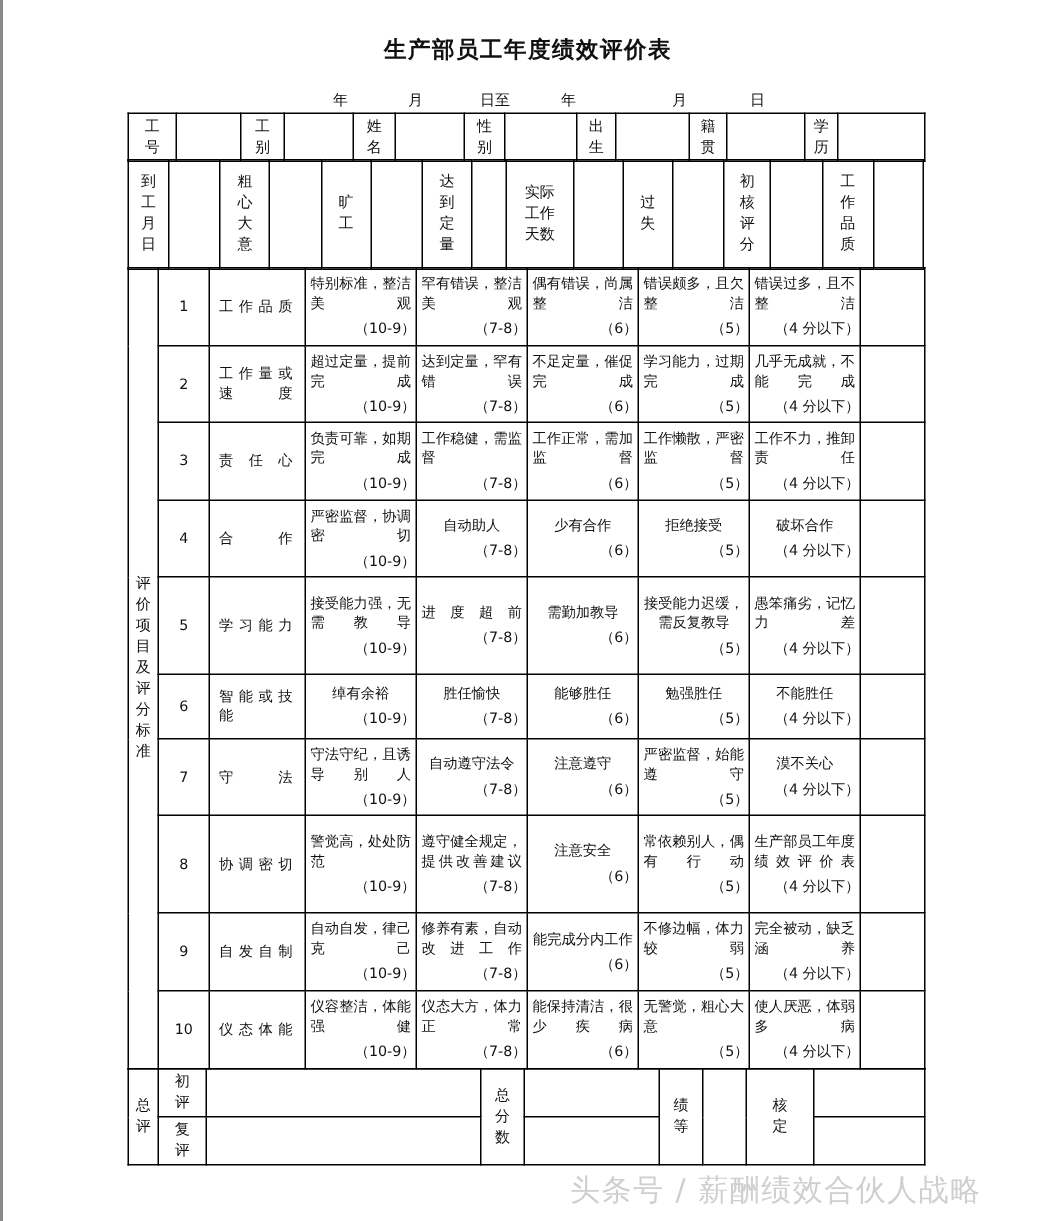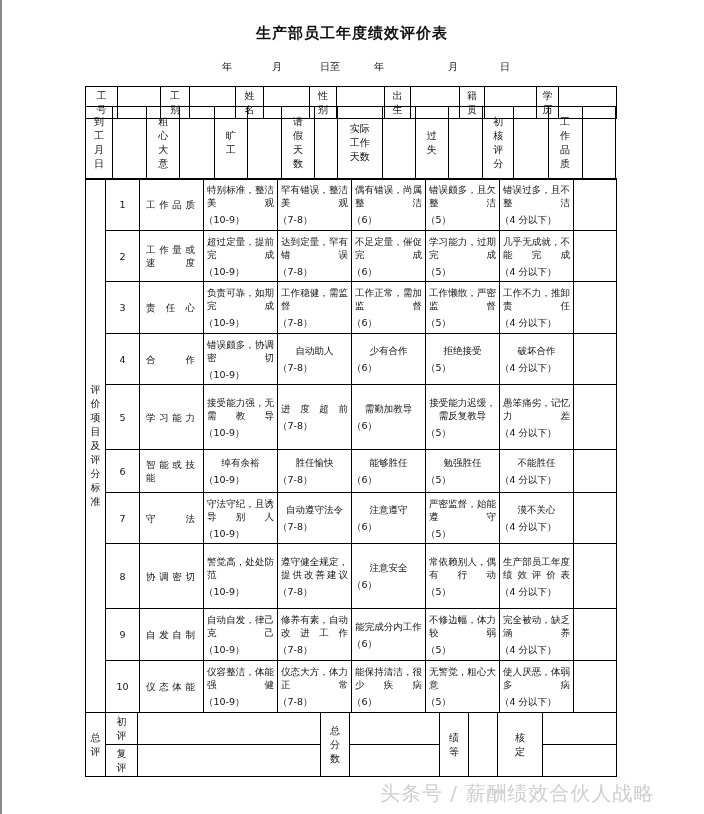--- a/index.html
+++ b/index.html
@@ -13,21 +13,21 @@
     font-size:15px; font-weight:bold; letter-spacing:1px;
   }
   .date-line { position:absolute; top:60px; font-size:10px; }
   table.grid { position:absolute; border-collapse:collapse; table-layout:fixed; }
   table.grid td {
     border:1px solid #000; padding:0; font-size:9.5px; line-height:13px;
     text-align:center; vertical-align:middle; overflow:hidden;
   }
   .vtext { display:inline-block; width:12px; word-break:break-all; line-height:14px; font-size:10px; }
   .cell-txt { padding:0 3px; text-align:justify; text-align-last:justify; }
-  .score { display:block; text-align:left; margin-top:4px; }
+  .score { display:block; text-align:right; margin-top:4px; }
   .item-name { padding:0 6px; text-align:justify; text-align-last:justify; letter-spacing:2px; }
   .watermark {
     position:absolute; left:380px; top:780px; font-size:20px; color:#cfcfcf;
     letter-spacing:1px;
   }
 </style>
 </head>
 <body>
 
 <div class="left-edge"></div>
@@ -36,21 +36,21 @@
 
 <div>
   <span class="date-line" style="left:222px">年</span>
   <span class="date-line" style="left:272px">月</span>
   <span class="date-line" style="left:320px">日至</span>
   <span class="date-line" style="left:374px">年</span>
   <span class="date-line" style="left:448px">月</span>
   <span class="date-line" style="left:500px">日</span>
 </div>
 
-<table class="grid" style="left:85px; top:86px; width:531px; height:32px;">
+<table class="grid" style="left:85px; top:75px; width:531px; height:32px;">
   <colgroup>
     <col style="width:32px">
       <col style="width:43px">
       <col style="width:29px">
       <col style="width:46px">
     <col style="width:28px">
       <col style="width:46px">
       <col style="width:27px">
       <col style="width:48px">
     <col style="width:26px">
@@ -100,21 +100,21 @@
       <col style="width:32px">
   </colgroup>
   <tbody>
       <tr style="height:73px">
     <td><span class="vtext">到工月日</span></td>
     <td></td>
     <td><span class="vtext">粗心大意</span></td>
     <td></td>
     <td><span class="vtext">旷工</span></td>
     <td></td>
-    <td><span class="vtext">请假天数</span></td>
+    <td><span class="vtext">达到定量</span></td>
     <td></td>
     <td><span style="display:inline-block;width:26px;line-height:14px;font-size:10px;word-break:break-all">实际工作天数</span></td>
     <td></td>
     <td><span class="vtext">过失</span></td>
     <td></td>
     <td><span class="vtext">初核评分</span></td>
     <td></td>
     <td><span class="vtext">工作品质</span></td>
     <td></td>
   </tr>
@@ -215,21 +215,21 @@
           <span class="score">（4 分以下）</span>
         </td>
     <td></td>
   </tr>
   <tr style="height:51px">
     <td>4</td>
     <td>
           <div class="item-name">合作</div>
         </td>
     <td>
-          <div class="cell-txt">错误颇多，协调密切</div>
+          <div class="cell-txt">严密监督，协调密切</div>
           <span class="score">（10-9）</span>
         </td>
     <td>
           <div>自动助人</div>
           <span class="score">（7-8）</span>
         </td>
     <td>
           <div>少有合作</div>
           <span class="score">（6）</span>
         </td>

